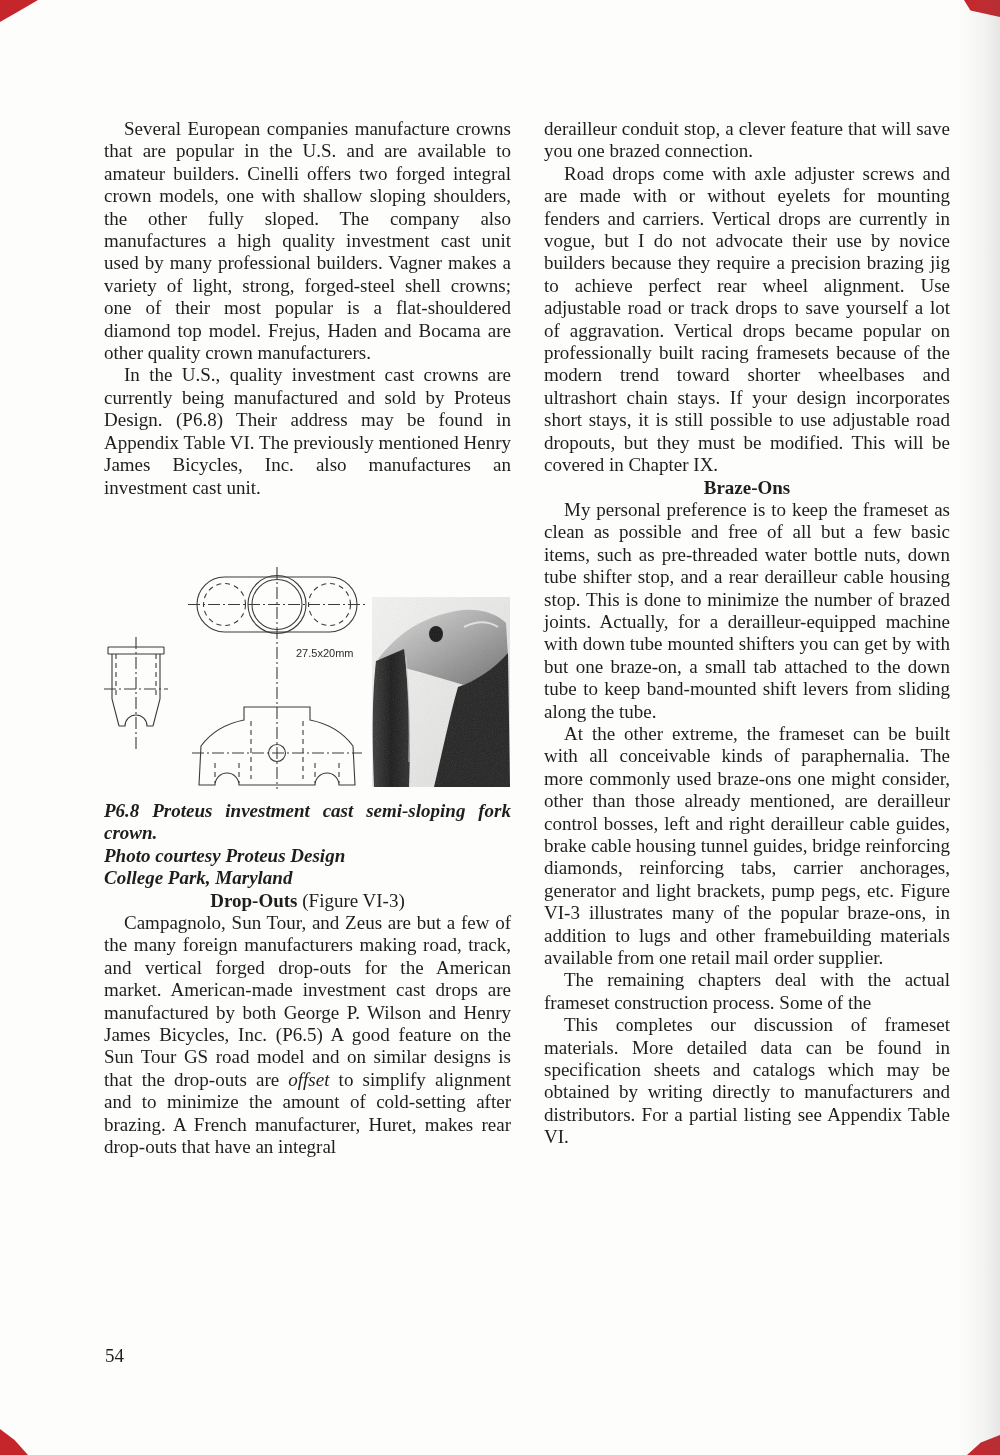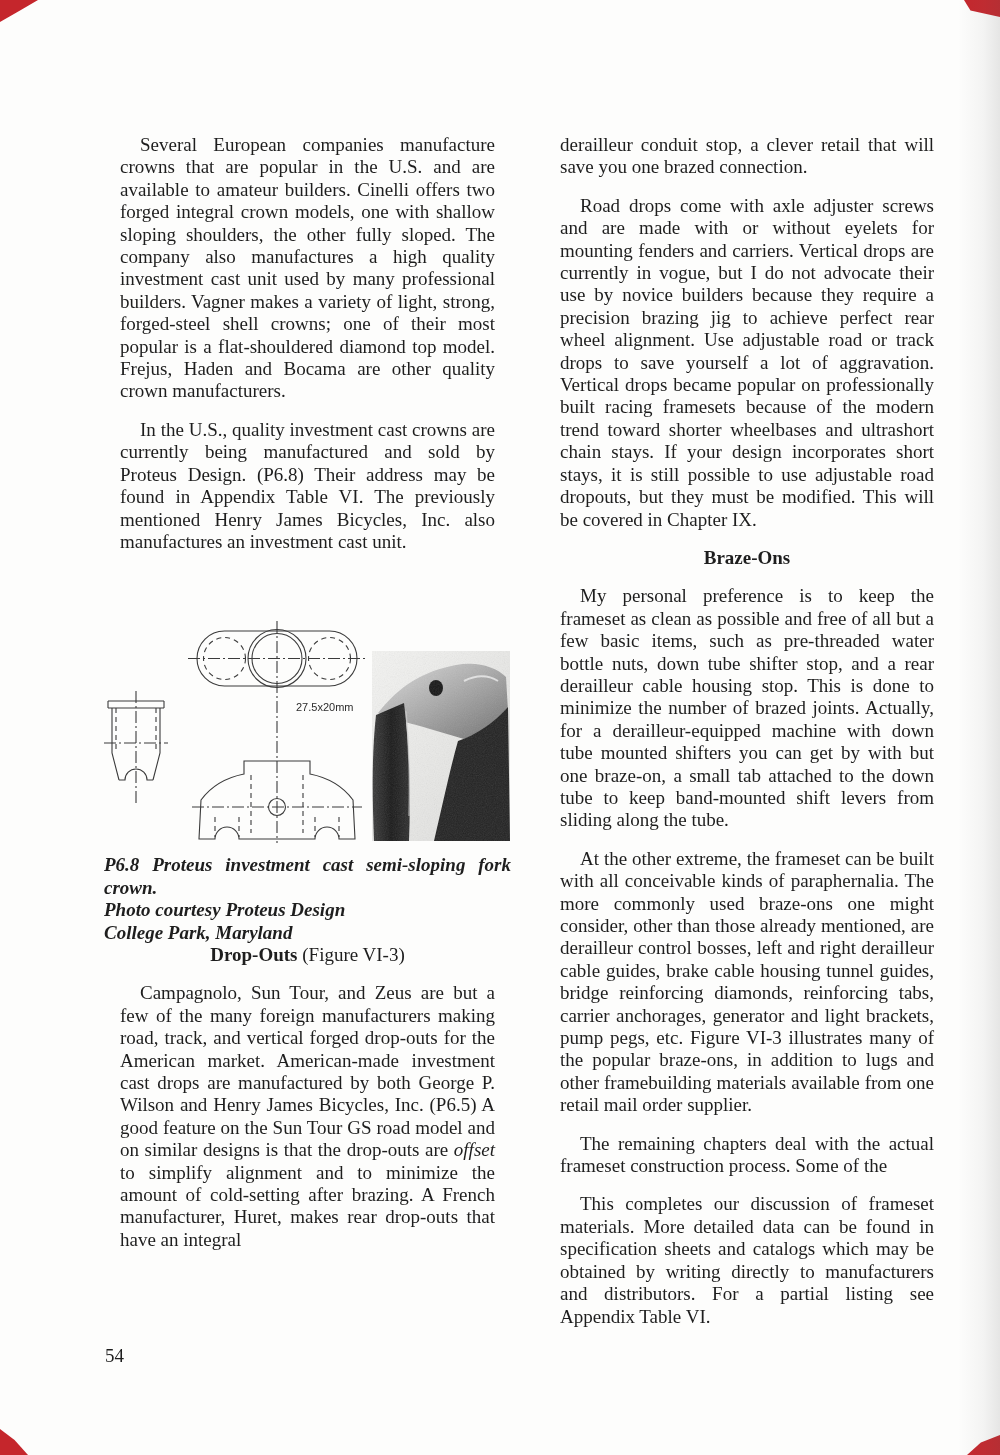--- a/index.html
+++ b/index.html
@@ -17,21 +17,21 @@
   }
   .corner{position:absolute;background:#c5262c;}
   .corner.tl{left:0;top:0;width:38px;height:22px;clip-path:polygon(0 0,100% 0,55% 45%,0 100%);}
   .corner.tr{right:0;top:0;width:36px;height:17px;clip-path:polygon(0 0,100% 0,100% 100%,18% 62%);}
   .corner.bl{left:0;bottom:0;width:28px;height:26px;clip-path:polygon(0 0,52% 42%,100% 100%,0 100%);}
   .corner.br{right:0;bottom:0;width:33px;height:20px;clip-path:polygon(100% 0,100% 100%,0 100%,42% 38%);}
   .col{position:absolute;top:118px;}
   .col.left{left:104px;width:407px;}
   .col.right{left:544px;width:406px;}
   p.body{
-    margin:16px;font-size:19px;line-height:22.4px;
+    margin:0;font-size:19px;line-height:22.4px;
     text-align:justify;text-indent:20px;
   }
   p.body.noindent{text-indent:0;}
   h3.heading{
     font-size:19px;line-height:22.4px;font-weight:normal;
     text-align:center;margin:0;
   }
   h3.heading b{font-weight:bold;}
   .heading-left{margin:62px 0 10px 0;}
   .heading-right{margin:30px 0 12px 0;}
@@ -136,21 +136,21 @@
       <div class="caption">Photo courtesy Proteus Design</div>
       <div class="caption">College Park, Maryland</div>
     </figcaption>
 
     <h3 class="heading heading-left"><b>Drop-Outs</b><span> (Figure VI-3)</span></h3>
 
     <p class="body"><span>Campagnolo, Sun Tour, and Zeus are but a few of the many foreign manufacturers making road, track, and vertical forged drop-outs for the American market. American-made investment cast drops are manufactured by both George P. Wilson and Henry James Bicycles, Inc. (P6.5) A good feature on the Sun Tour GS road model and on similar designs is that the drop-outs are </span><i>offset</i><span> to simplify alignment and to minimize the amount of cold-setting after brazing. A French manufacturer, Huret, makes rear drop-outs that have an integral</span></p>
   </div>
 
   <div class="col right">
-    <p class="body noindent">derailleur conduit stop, a clever retail that will save you one brazed connection.</p>
+    <p class="body noindent">derailleur conduit stop, a clever feature that will save you one brazed connection.</p>
     <p class="body">Road drops come with axle adjuster screws and are made with or without eyelets for mounting fenders and carriers. Vertical drops are currently in vogue, but I do not advocate their use by novice builders because they require a precision brazing jig to achieve perfect rear wheel alignment. Use adjustable road or track drops to save yourself a lot of aggravation. Vertical drops became popular on professionally built racing framesets because of the modern trend toward shorter wheelbases and ultrashort chain stays. If your design incorporates short stays, it is still possible to use adjustable road dropouts, but they must be modified. This will be covered in Chapter IX.</p>
     <h3 class="heading heading-right" style="font-weight:bold;text-align:center;">Braze-Ons</h3>
     <p class="body">My personal preference is to keep the frameset as clean as possible and free of all but a few basic items, such as pre-threaded water bottle nuts, down tube shifter stop, and a rear derailleur cable housing stop. This is done to minimize the number of brazed joints. Actually, for a derailleur-equipped machine with down tube mounted shifters you can get by with but one braze-on, a small tab attached to the down tube to keep band-mounted shift levers from sliding along the tube.</p>
     <p class="body">At the other extreme, the frameset can be built with all conceivable kinds of paraphernalia. The more commonly used braze-ons one might consider, other than those already mentioned, are derailleur control bosses, left and right derailleur cable guides, brake cable housing tunnel guides, bridge reinforcing diamonds, reinforcing tabs, carrier anchorages, generator and light brackets, pump pegs, etc. Figure VI-3 illustrates many of the popular braze-ons, in addition to lugs and other framebuilding materials available from one retail mail order supplier.</p>
     <p class="body">The remaining chapters deal with the actual frameset construction process. Some of the</p>
     <p class="body">This completes our discussion of frameset materials. More detailed data can be found in specification sheets and catalogs which may be obtained by writing directly to manufacturers and distributors. For a partial listing see Appendix Table VI.</p>
   </div>
 
   <div class="page-number">54</div>
 

